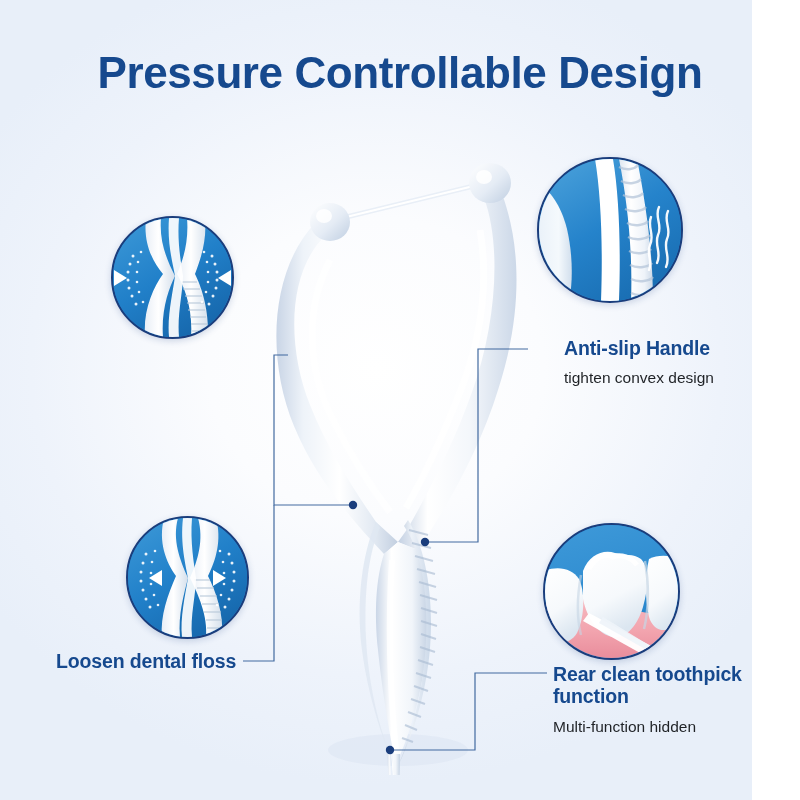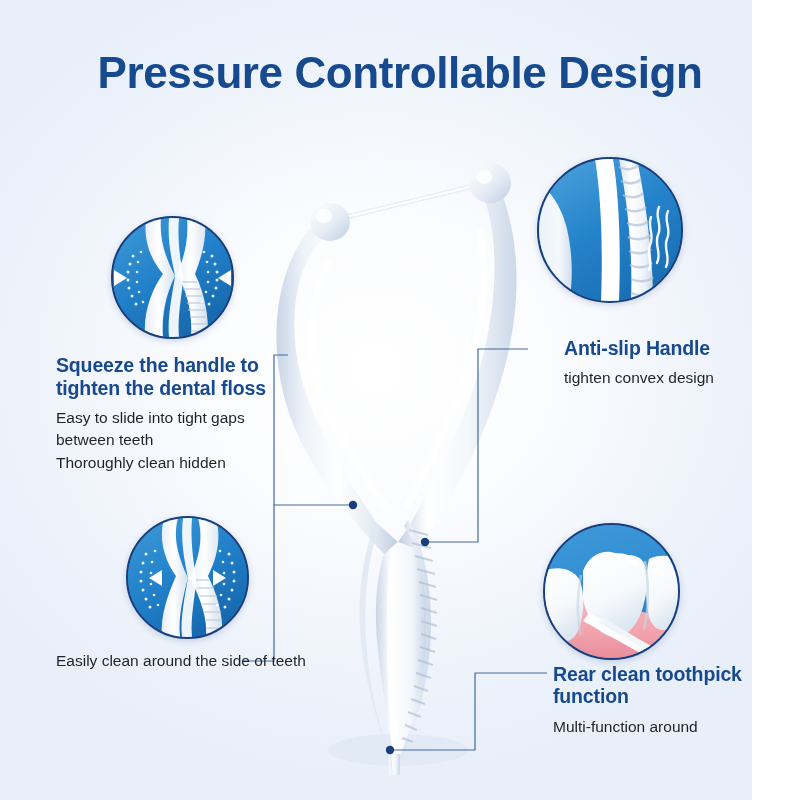--- a/index.html
+++ b/index.html
@@ -436,32 +436,28 @@
                C 122 110, 108 106, 104 92 C 100 74, 100 50, 104 34 Z" fill="url(#tooth)"></path>
 
       <path d="M100 36 C 104 58, 104 84, 99 104" fill="none" stroke="#c6d5e4" stroke-width="2.5" opacity="0.7"></path>
       <path d="M36 50 C 32 72, 32 94, 36 110" fill="none" stroke="#c6d5e4" stroke-width="2.5" opacity="0.6"></path>
 
       <path d="M44 88 L 112 124 L 104 133 L 38 96 Z" fill="#ffffff" opacity="0.96"></path>
       <path d="M58 92 L 120 130 L 116 133 L 54 98 Z" fill="#eef4fa" opacity="0.9"></path>
     </svg>
   </div>
 
-  <div class="block" id="block-squeeze">
-    <h3>Squeeze the handle to tighten the dental floss</h3>
-    <p>Easy to slide into tight gaps between teeth<br>Thoroughly clean hidden</p>
-  </div>
 
   <div class="block" id="block-loosen">
-    <p>Easily clean around the side of teeth</p>
+    <h3>Loosen dental floss</h3>
   </div>
 
   <div class="block" id="block-antislip">
     <h3>Anti-slip Handle</h3>
     <p>tighten convex design</p>
   </div>
 
   <div class="block" id="block-rear">
     <h3>Rear clean toothpick function</h3>
-    <p>Multi-function around</p>
+    <p>Multi-function hidden</p>
   </div>
 
 </div>
 
 </body></html>

